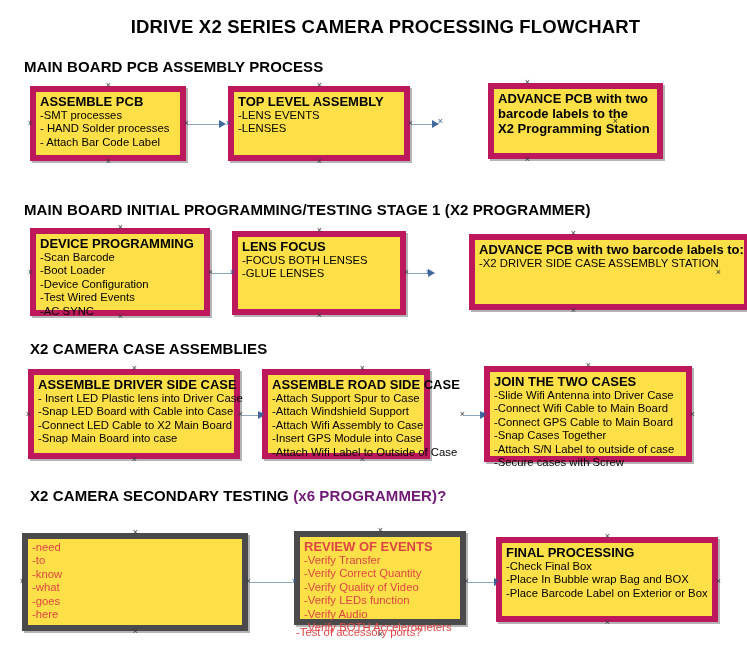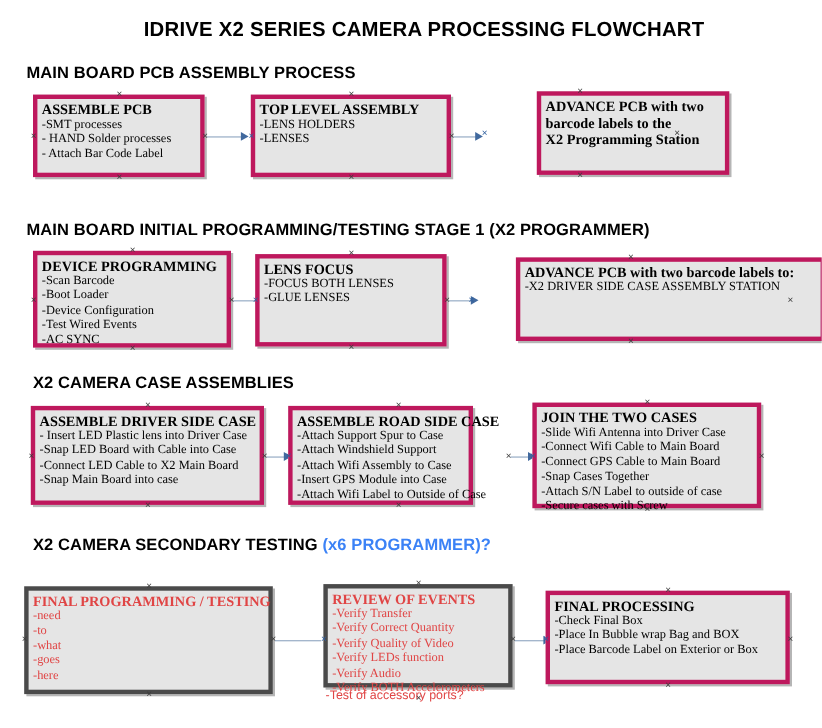--- a/index.html
+++ b/index.html
@@ -23,32 +23,31 @@
     letter-spacing:0.2px;
   }
 
   .section-head{
     position:absolute;
     font-size:15px;
     font-weight:bold;
     white-space:nowrap;
     letter-spacing:0.1px;
   }
-  .section-head .accent{color:#3b82f6;}
+  .section-head .accent{color:#701a75;}
 
   
   .box{
     position:absolute;
-    background:#e5e5e5;
-    border:4px solid #be185d;
+    background:#fde047;
+    border:6px solid #be185d;
     box-shadow:2px 2px 0 0 rgba(120,120,120,0.55);
     box-sizing:border-box;
     padding:2px 3px 0 4px;
     overflow:visible;
-    font-family:Liberation Serif, serif;
   }
   .box .bt{
     font-size:13px;
     font-weight:bold;
     line-height:15px;
     white-space:nowrap;
     margin-bottom:0px;
   }
   .box .bl{
     font-size:11.3px;
@@ -109,21 +108,21 @@
   <div class="xh" style="left:104px;top:81px;"></div>
   <div class="xh" style="left:104px;top:157px;"></div>
   <div class="xh" style="left:26px;top:119px;"></div>
   <div class="xh" style="left:182px;top:119px;"></div>
 
   <div class="conn" style="left:188px;top:124px;width:32px;"></div>
   <div class="arrow" style="left:219px;top:119.5px;"></div>
 
   <div class="box" style="left:228px;top:86px;width:182px;height:75px;">
     <div class="bt">TOP LEVEL ASSEMBLY</div>
-    <div class="bl">-LENS HOLDERS</div>
+    <div class="bl">-LENS EVENTS</div>
     <div class="bl">-LENSES</div>
   </div>
   <div class="xh" style="left:315px;top:81px;"></div>
   <div class="xh" style="left:315px;top:157px;"></div>
   <div class="xh blue" style="left:224px;top:119px;"></div>
   <div class="xh" style="left:406px;top:119px;"></div>
 
   <div class="conn" style="left:412px;top:124px;width:22px;"></div>
   <div class="arrow" style="left:432px;top:119.5px;"></div>
 
@@ -226,23 +225,23 @@
   <div class="xh" style="left:584px;top:361px;"></div>
   <div class="xh" style="left:584px;top:458px;"></div>
   <div class="xh blue" style="left:480px;top:410px;"></div>
   <div class="xh" style="left:688px;top:410px;"></div>
 
   <div class="section-head" style="left:30px;top:487px;">
     <span>X2 CAMERA SECONDARY TESTING </span><span class="accent">(x6 PROGRAMMER)?</span>
   </div>
 
   <div class="box red" style="left:22px;top:533px;width:226px;height:98px;">
-    <div class="bt">FINAL PROGRAMMING / TESTING</div>
     <div class="bl">-need</div>
     <div class="bl">-to</div>
+    <div class="bl">-know</div>
     <div class="bl">-what</div>
     <div class="bl">-goes</div>
     <div class="bl">-here</div>
   </div>
   <div class="xh" style="left:131px;top:528px;"></div>
   <div class="xh" style="left:131px;top:627px;"></div>
   <div class="xh" style="left:18px;top:577px;"></div>
   <div class="xh" style="left:244px;top:577px;"></div>
 
   <div class="conn" style="left:250px;top:582px;width:42px;"></div>

